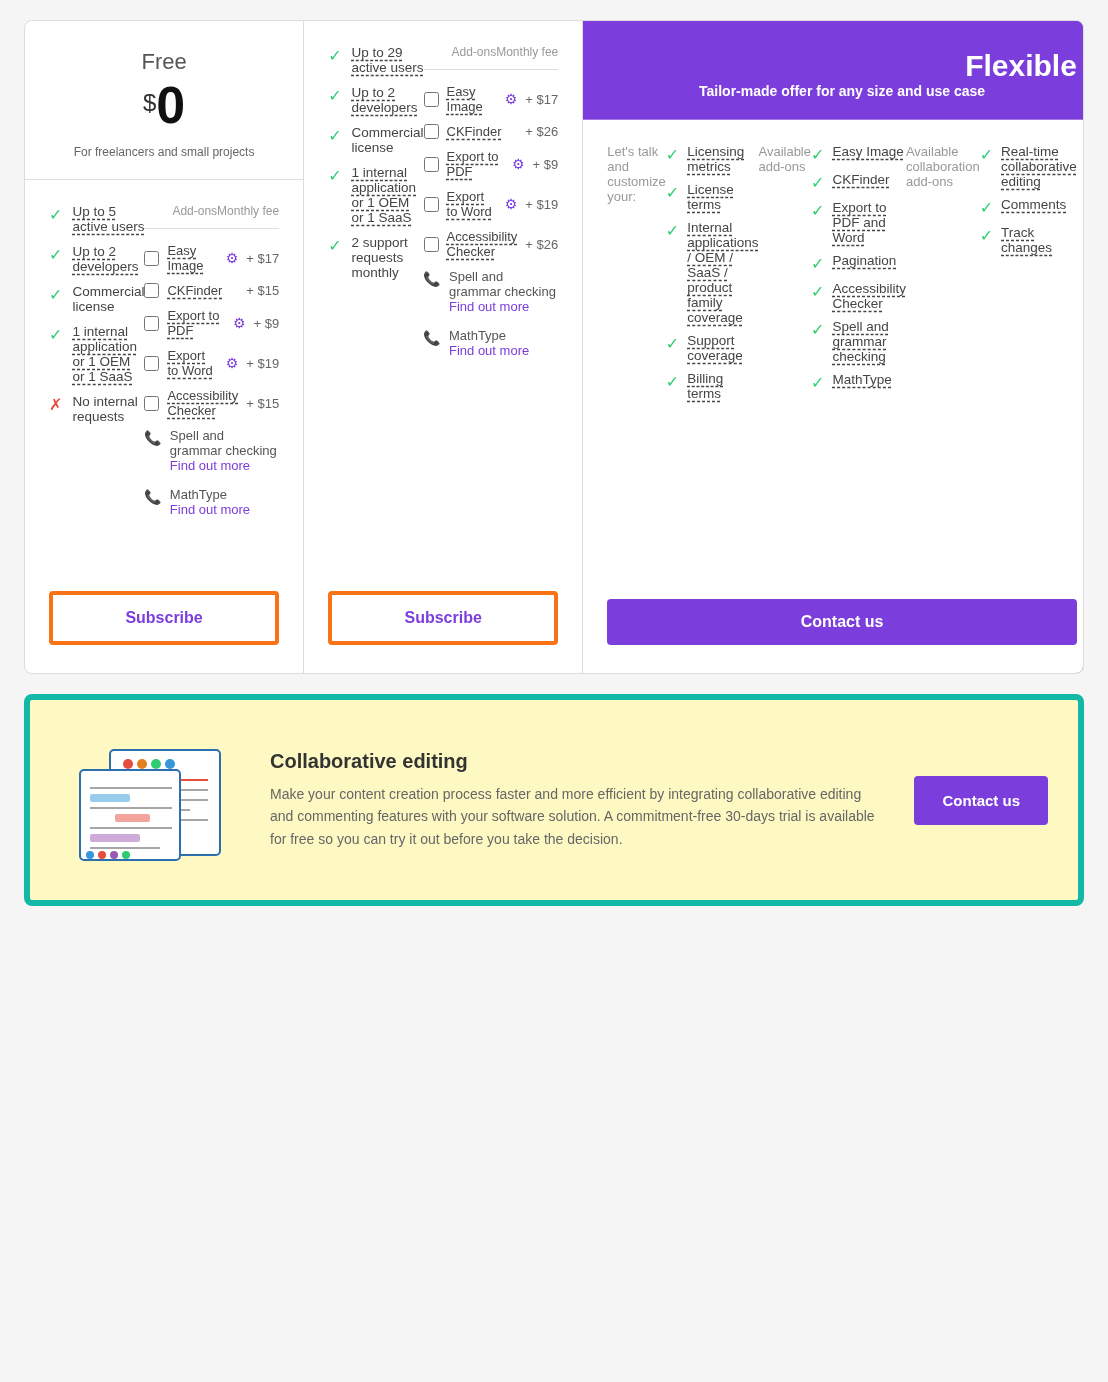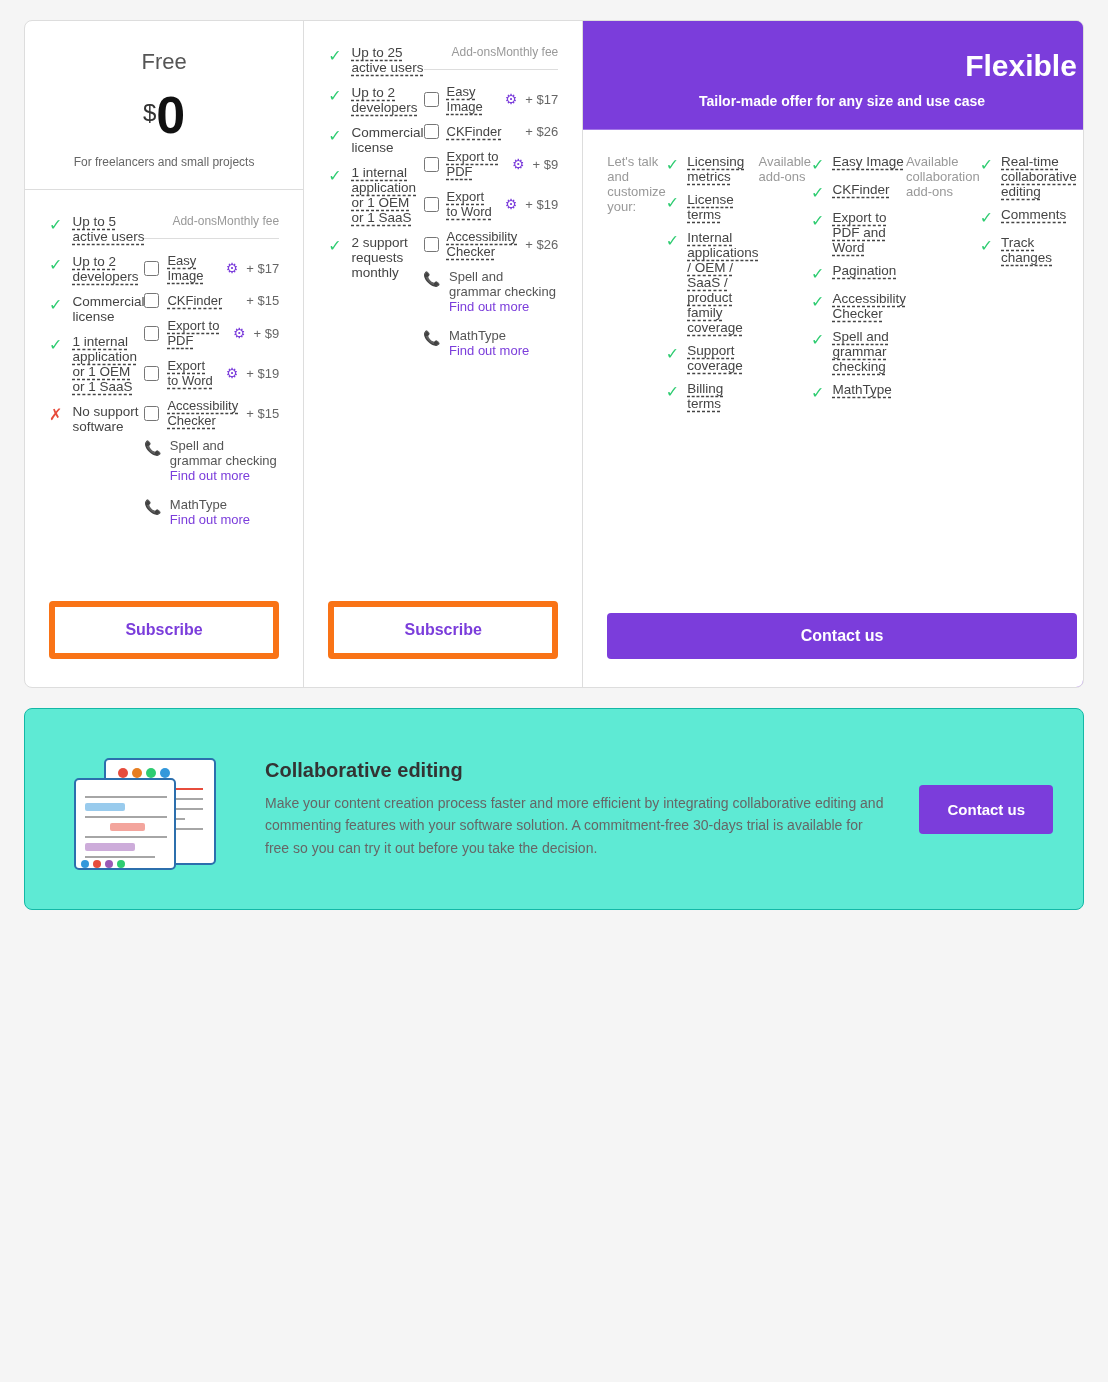--- a/index.html
+++ b/index.html
@@ -32,21 +32,20 @@
     .plan-header {
       padding: 28px 24px 20px;
       text-align: center;
       border-bottom: 1px solid #ddd;
     }
 
     .plan-name {
       font-size: 22px;
       color: #555;
       font-weight: normal;
-      margin-bottom: 10px;
     }
 
     .plan-price {
       font-size: 18px;
       color: #333;
       margin-bottom: 10px;
     }
     .plan-price .amount {
       font-size: 52px;
       font-weight: bold;
@@ -169,21 +168,21 @@
       cursor: pointer;
       text-decoration: none;
     }
 
     .plan-footer {
       padding: 20px 24px 28px;
     }
     .subscribe-btn {
       width: 100%;
       padding: 14px;
-      border: 6px solid #f97316;
+      border: 4px solid #f97316;
       background: #fff;
       color: #7b3ddb;
       font-size: 16px;
       font-weight: bold;
       border-radius: 4px;
       cursor: pointer;
     }
 
     
     .plan.flexible {
@@ -237,22 +236,22 @@
       background: #7b3ddb;
       color: #fff;
       font-size: 16px;
       font-weight: bold;
       border-radius: 4px;
       cursor: pointer;
     }
 
     
     .collab-section {
-      background: #5eead4;
-      border: 1px solid #14b8a6;
+      background: #fef9c3;
+      border: 6px solid #14b8a6;
       border-radius: 8px;
       max-width: 1060px;
       margin: 0 auto;
       padding: 30px 30px 30px 30px;
       display: flex;
       align-items: center;
       gap: 30px;
     }
 
     .collab-illustration {
@@ -322,21 +321,21 @@
         <li>
             <span class="check-icon">✓</span>
             <span>Commercial license</span>
           </li>
         <li>
             <span class="check-icon">✓</span>
             <span class="feat-text">1 internal application or 1 OEM or 1 SaaS</span>
           </li>
         <li>
             <span class="cross-icon">✗</span>
-            <span>No support software</span>
+            <span>No internal requests</span>
           </li>
       </ul>
 
       <div class="addons-section">
         <div class="addons-header">
           <span>Add-ons</span>
           <span>Monthly fee</span>
         </div>
         <hr class="divider-line">
 
@@ -388,21 +387,21 @@
     <div class="plan-footer">
       <button class="subscribe-btn">Subscribe</button>
     </div>
   </div>
 
   <div class="plan" id="plan-standard">
     <div class="plan-body">
       <ul class="features-list">
         <li>
             <span class="check-icon">✓</span>
-            <span class="feat-text">Up to 25 active users</span>
+            <span class="feat-text">Up to 29 active users</span>
           </li>
         <li>
             <span class="check-icon">✓</span>
             <span class="feat-text">Up to 2 developers</span>
           </li>
         <li>
             <span class="check-icon">✓</span>
             <span>Commercial license</span>
           </li>
         <li>

